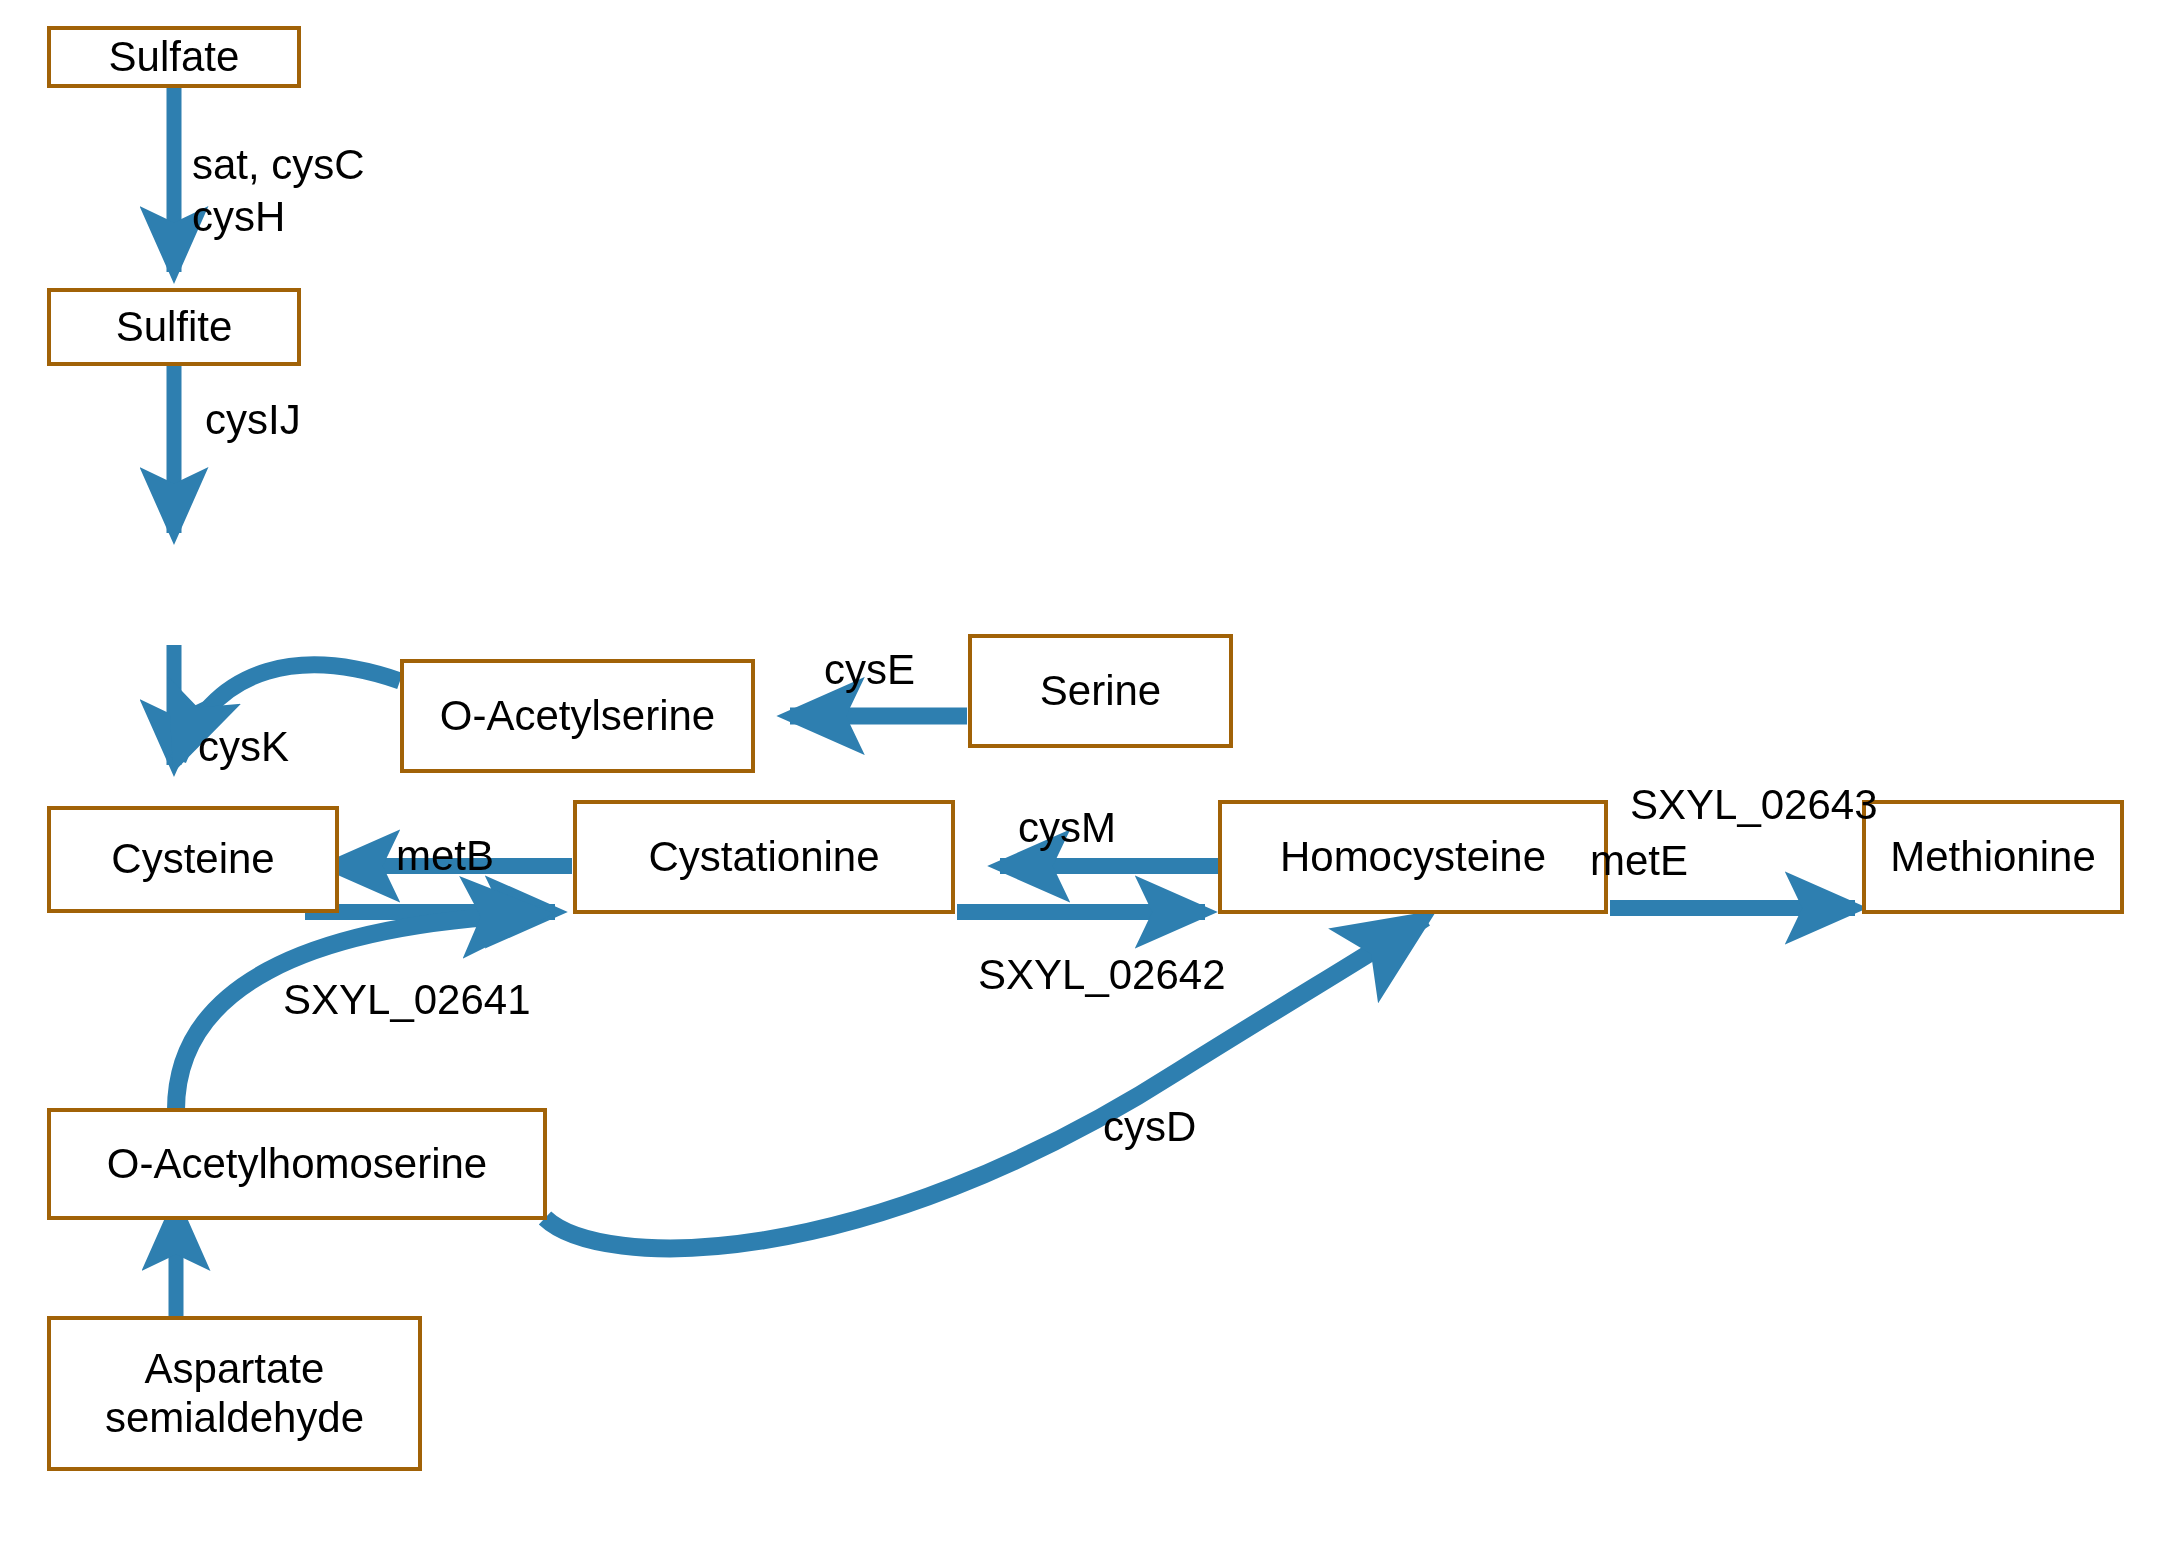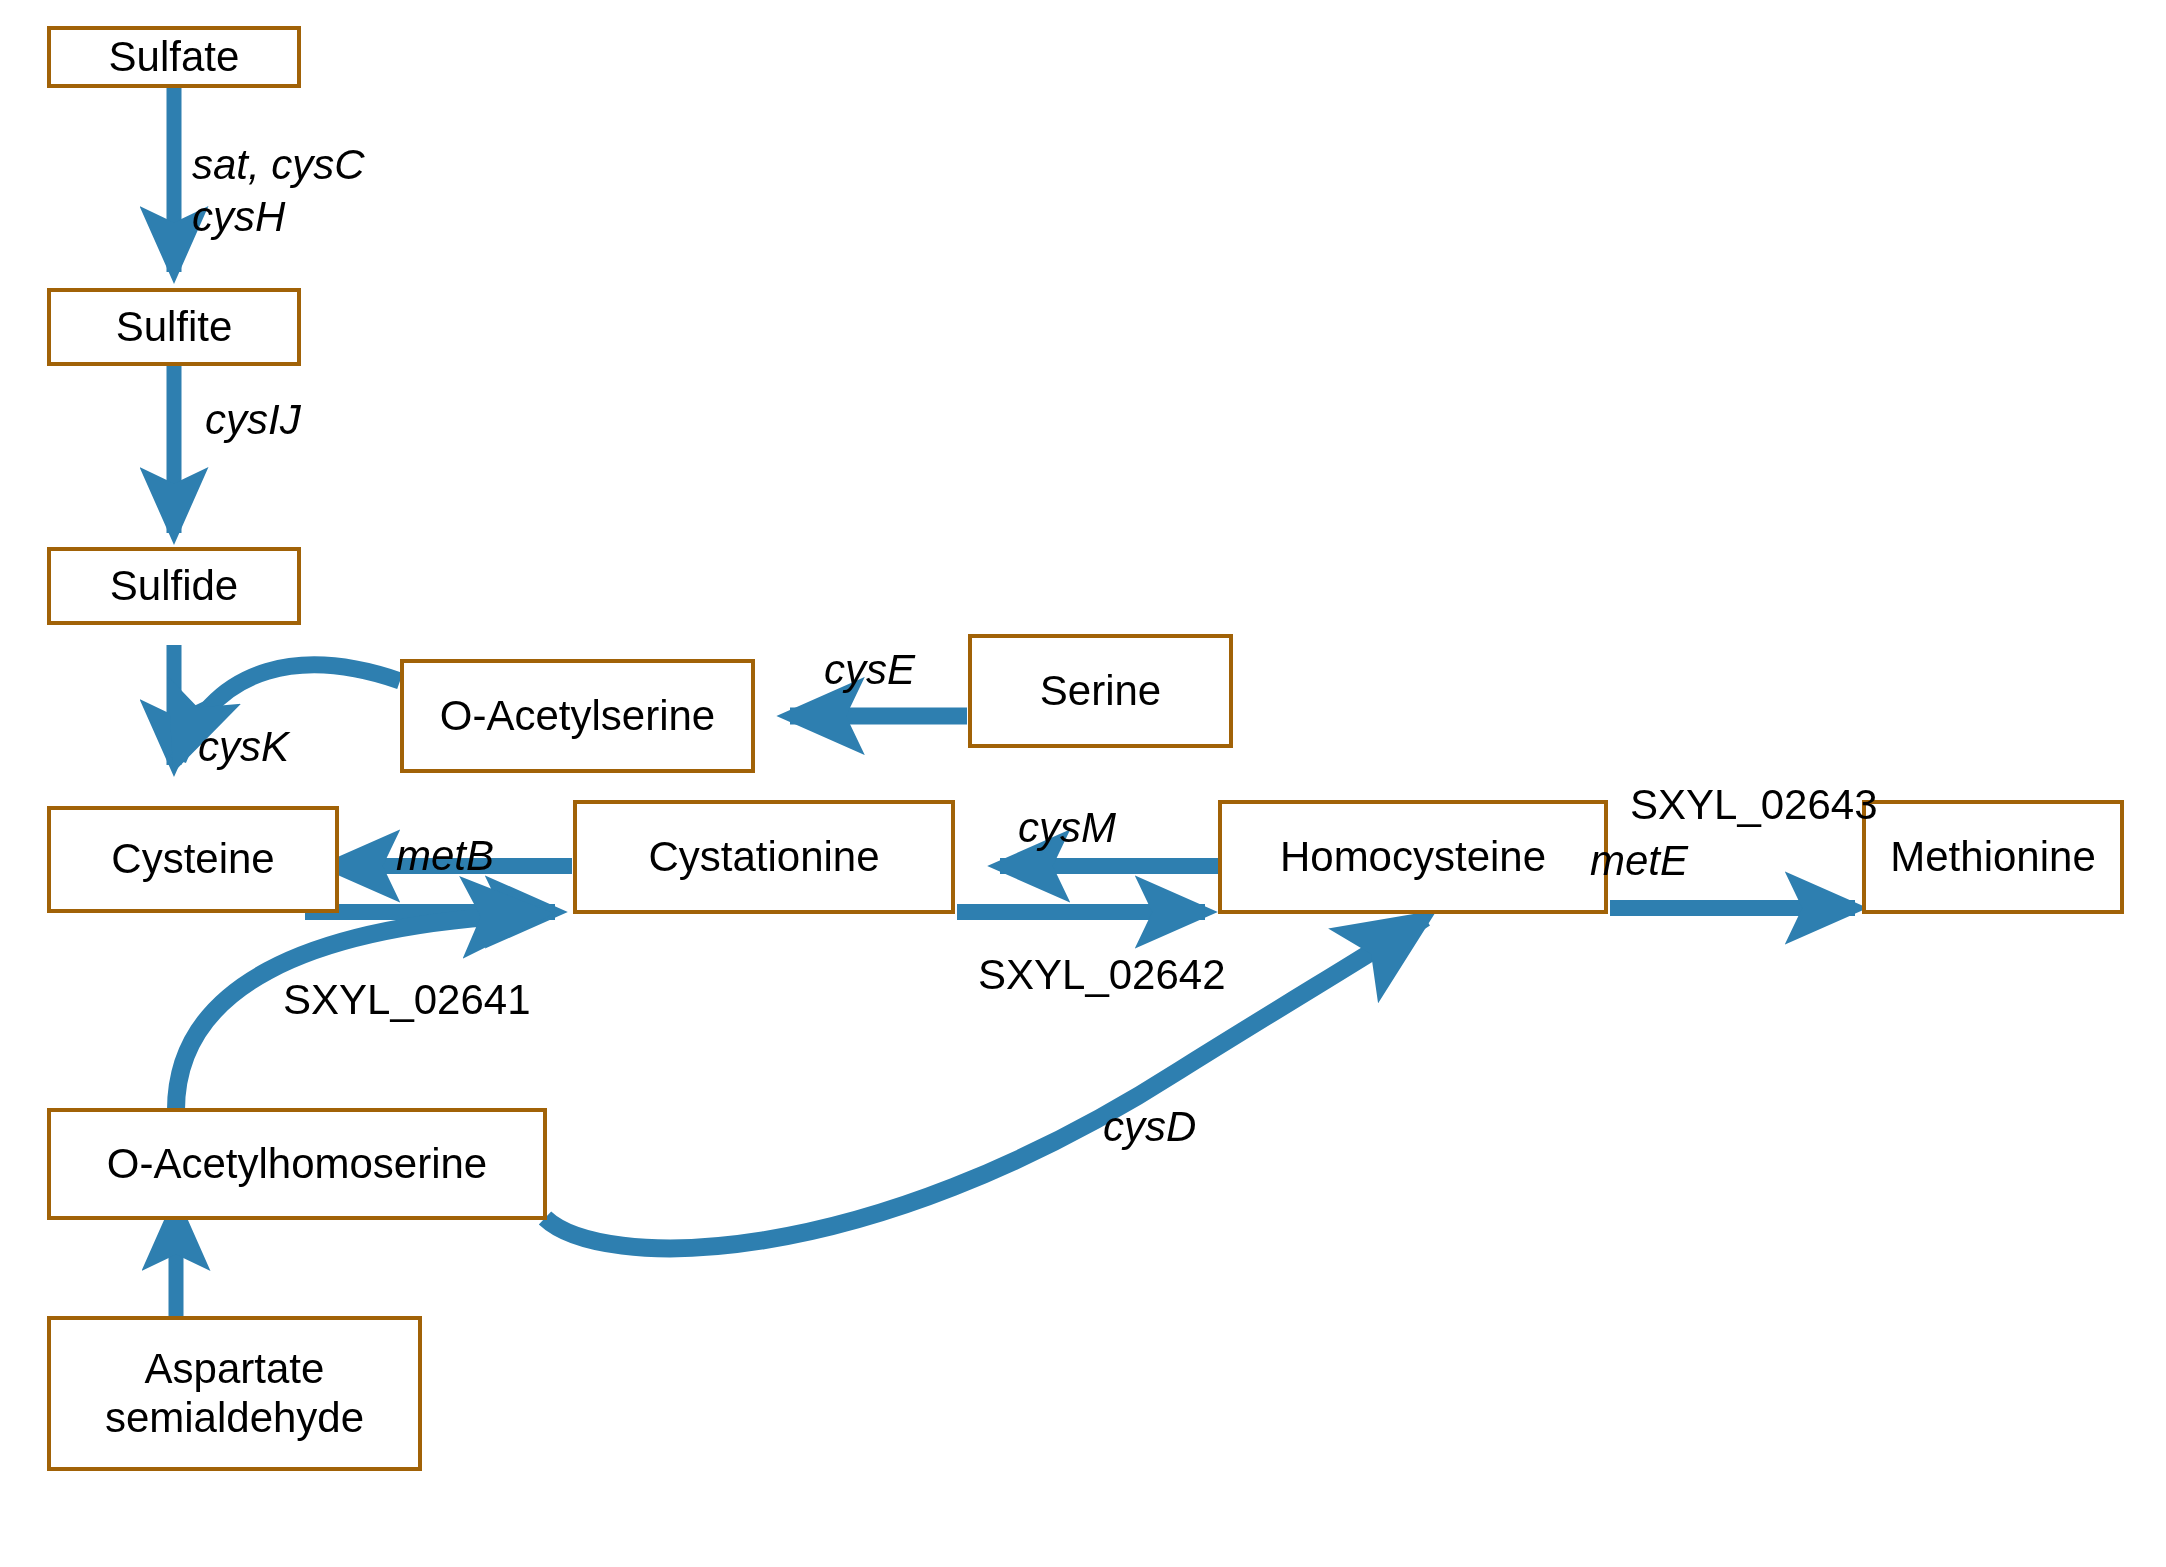--- a/index.html
+++ b/index.html
@@ -42,21 +42,20 @@
   .edge-label {
     position: absolute;
     color: #000000;
     font-family: "Liberation Sans", sans-serif;
     font-size: 42px;
     line-height: 1.18;
     white-space: pre;
     z-index: 4;
   }
   .edge-label.gene {
-    font-style: italic;
   }
   .edge-label.locus {
     font-style: normal;
   }
 </style>
 </head>
 <body>
 
 <div id="diagram-root">
 
@@ -98,23 +97,20 @@
   </svg>
 
   <div class="node-box" style="left:47px; top:26px; width:254px; height:62px;">
     <span>Sulfate</span>
   </div>
 
   <div class="node-box" style="left:47px; top:288px; width:254px; height:78px;">
     <span>Sulfite</span>
   </div>
 
-  <div class="node-box" style="left:47px; top:547px; width:254px; height:78px;">
-    <span>Sulfide</span>
-  </div>
 
   <div class="node-box" style="left:400px; top:659px; width:355px; height:114px;">
     <span>O-Acetylserine</span>
   </div>
 
   <div class="node-box" style="left:968px; top:634px; width:265px; height:114px;">
     <span>Serine</span>
   </div>
 
   <div class="node-box" style="left:47px; top:806px; width:292px; height:107px;">

